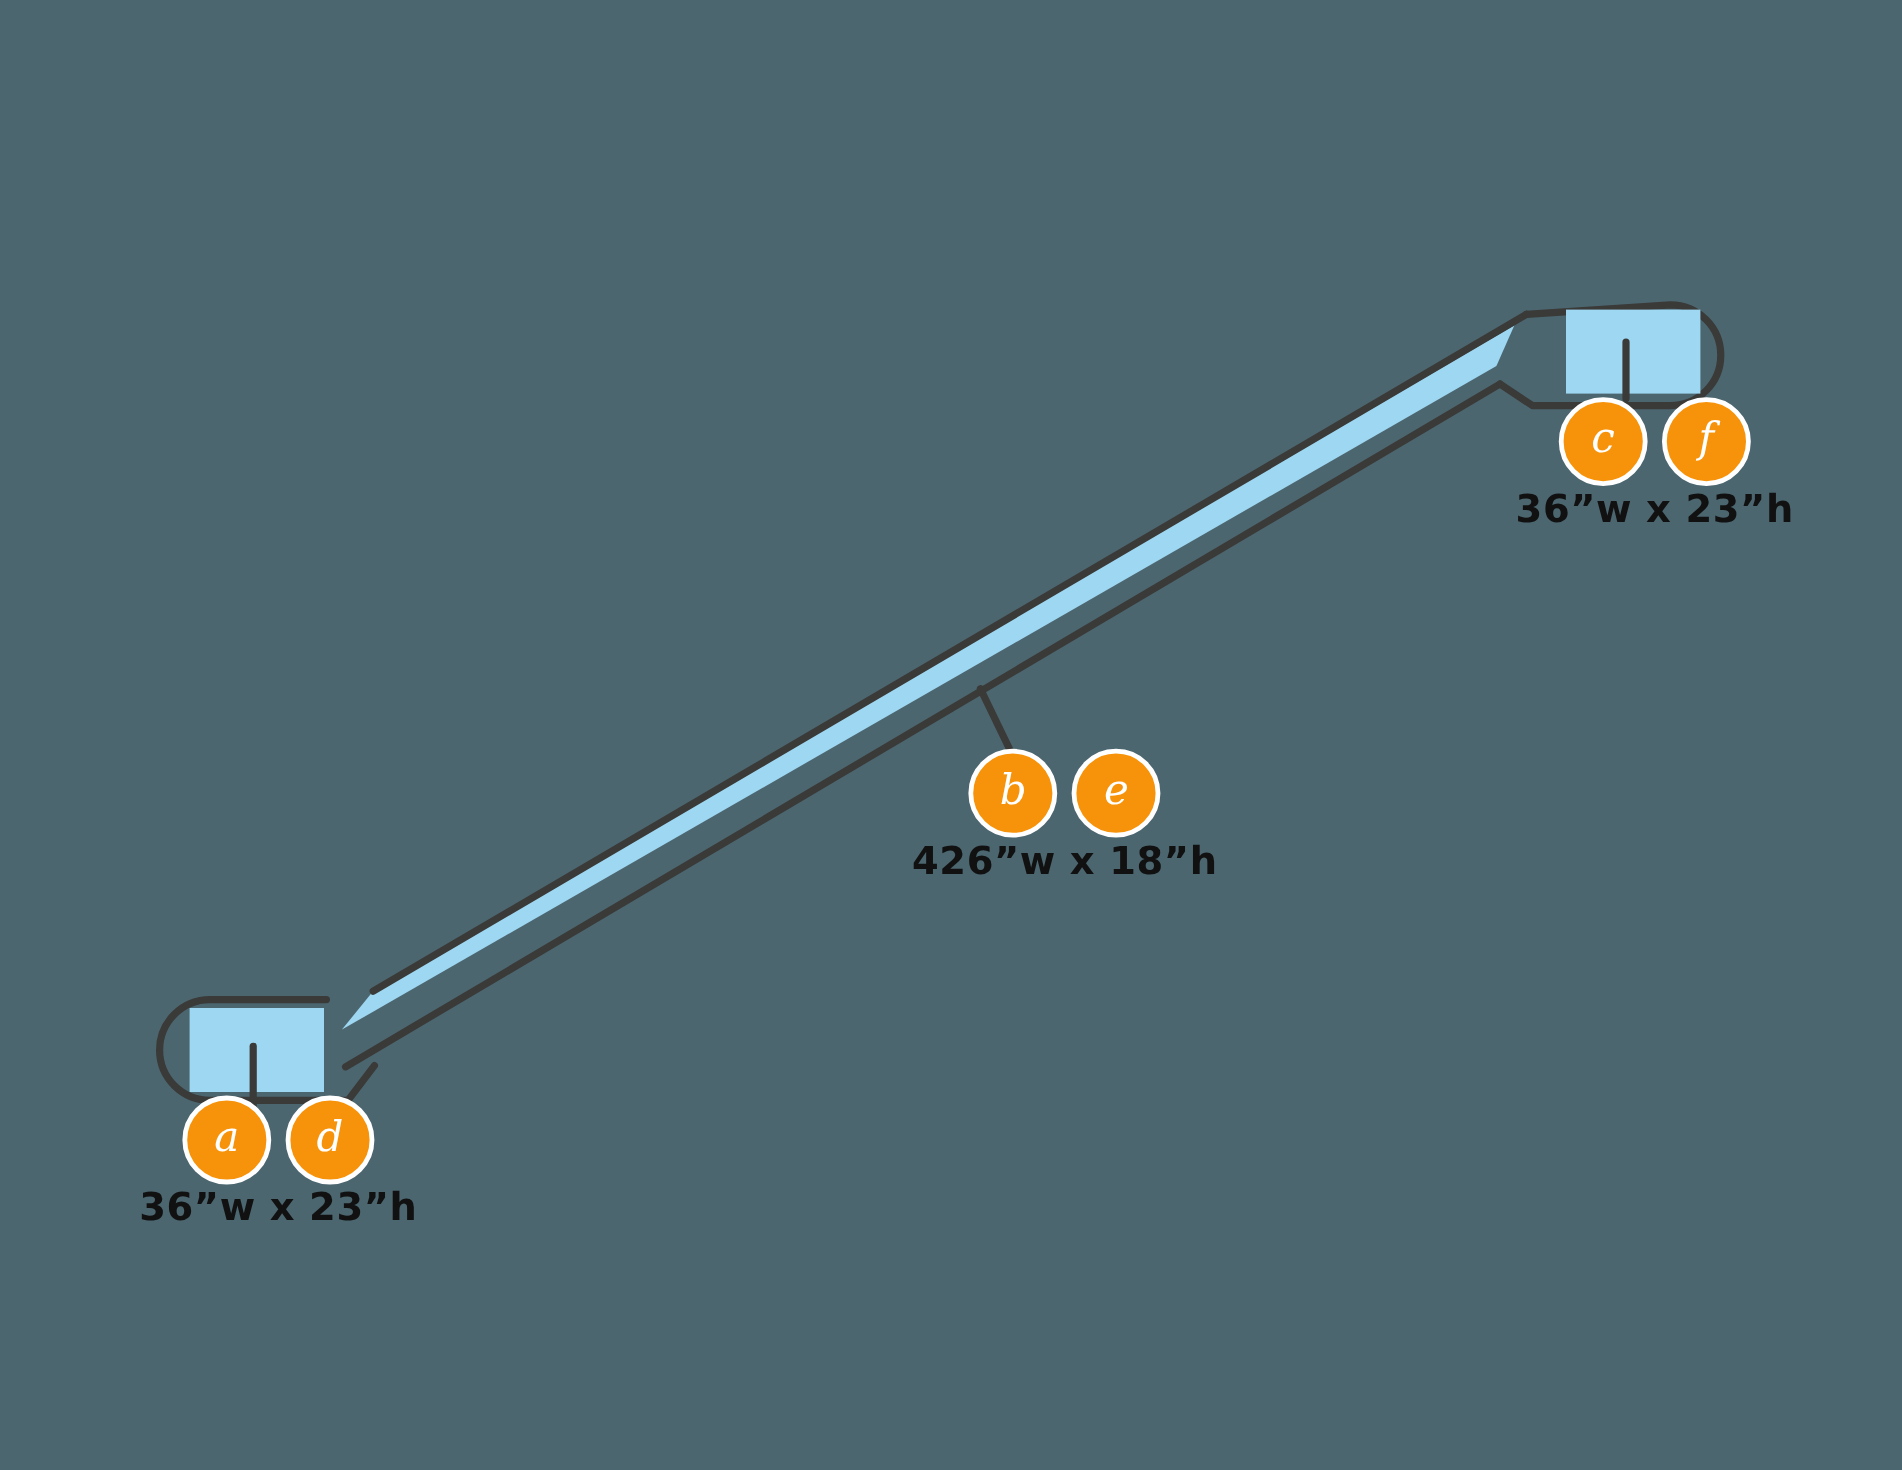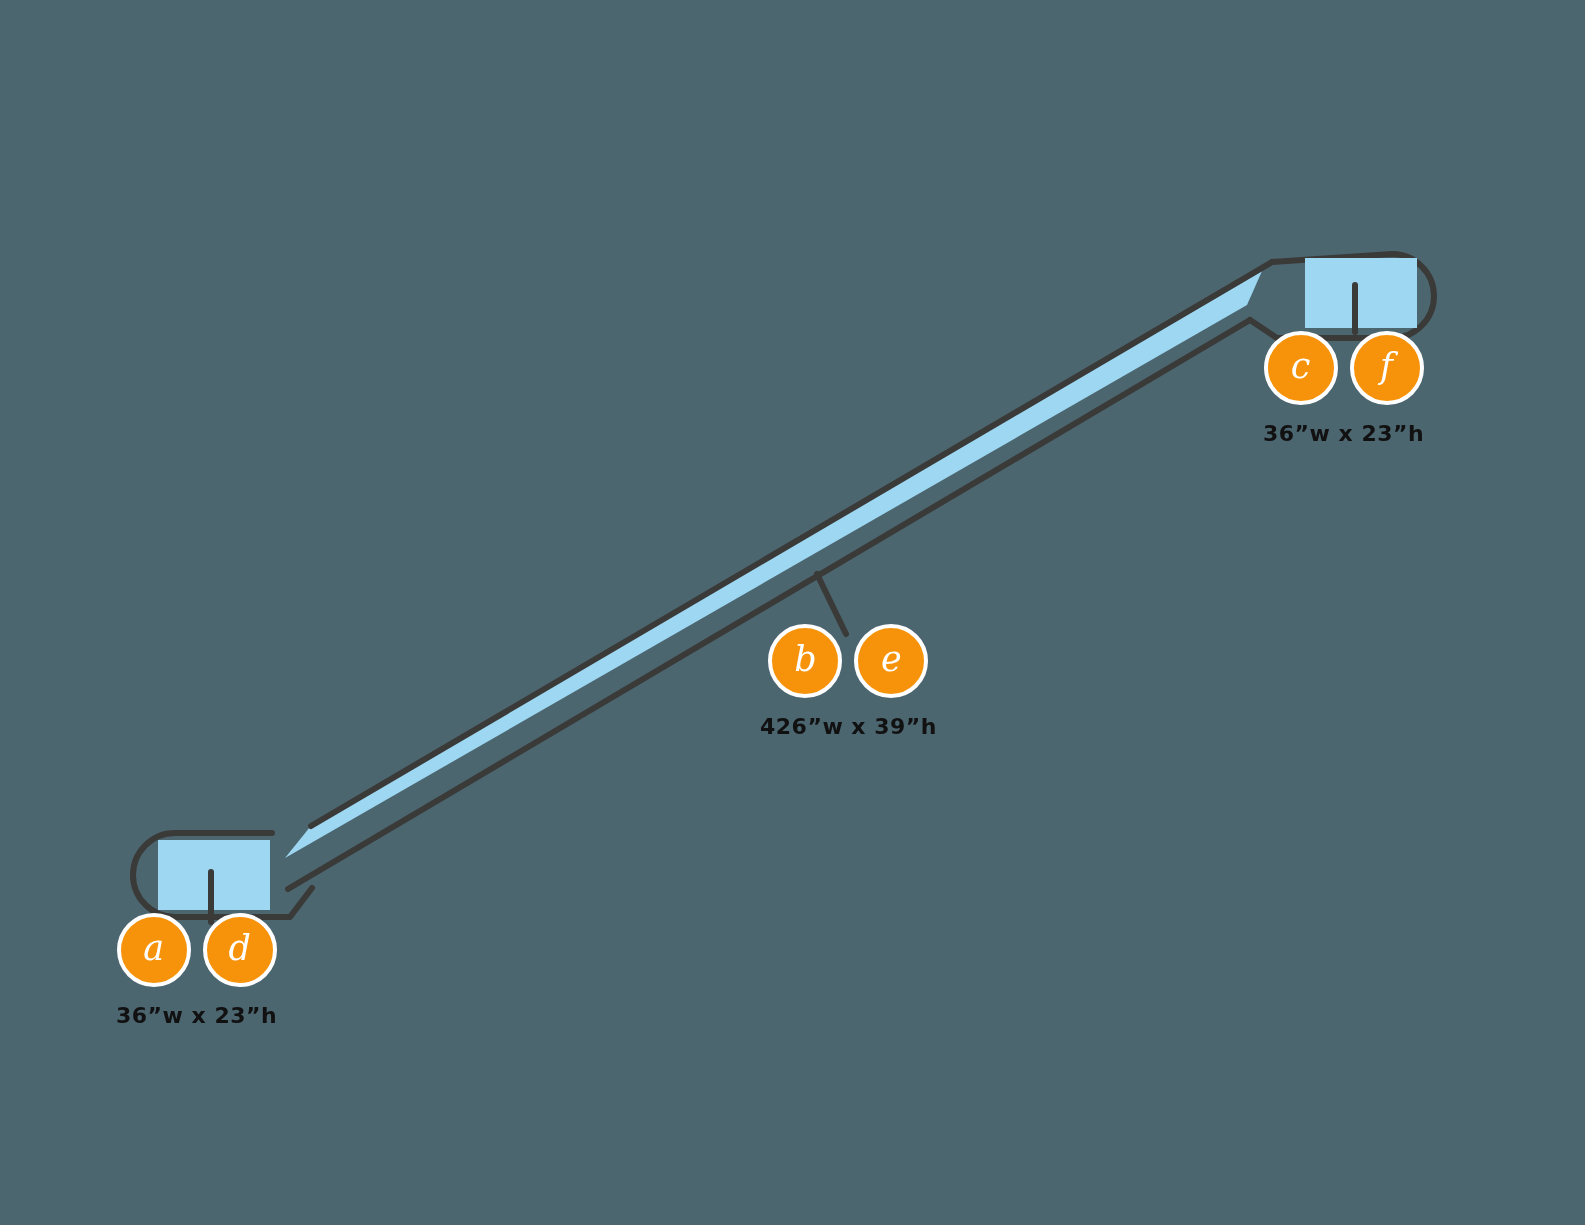--- a/index.html
+++ b/index.html
@@ -48,25 +48,25 @@
     justify-content: center;
     color: #FFFFFF;
     font-family: "DejaVu Serif", serif;
     font-style: italic;
     font-size: 35px;
     line-height: 1;
     padding-bottom: 3px;
     box-sizing: border-box;
   }
   .dim-label {
-    margin-top: 16px;
+    margin-top: 0;
     color: #111111;
     font-family: "DejaVu Sans", sans-serif;
     font-weight: bold;
-    font-size: 22px;
+    font-size: 32px;
     letter-spacing: 0.5px;
     white-space: nowrap;
   }
   #callout-a-d { left: 116px; top: 913px; }
   #callout-b-e { left: 760px; top: 624px; }
   #callout-c-f { left: 1263px; top: 331px; }
 </style>
 </head>
 <body>
 
@@ -106,21 +106,21 @@
       <div class="badge">d</div>
     </div>
     <div class="dim-label">36”w x 23”h</div>
   </div>
 
   <div class="callout" id="callout-b-e">
     <div class="badge-row">
       <div class="badge">b</div>
       <div class="badge">e</div>
     </div>
-    <div class="dim-label">426”w x 39”h</div>
+    <div class="dim-label">426”w x 18”h</div>
   </div>
 
   <div class="callout" id="callout-c-f">
     <div class="badge-row">
       <div class="badge">c</div>
       <div class="badge">f</div>
     </div>
     <div class="dim-label">36”w x 23”h</div>
   </div>
 

